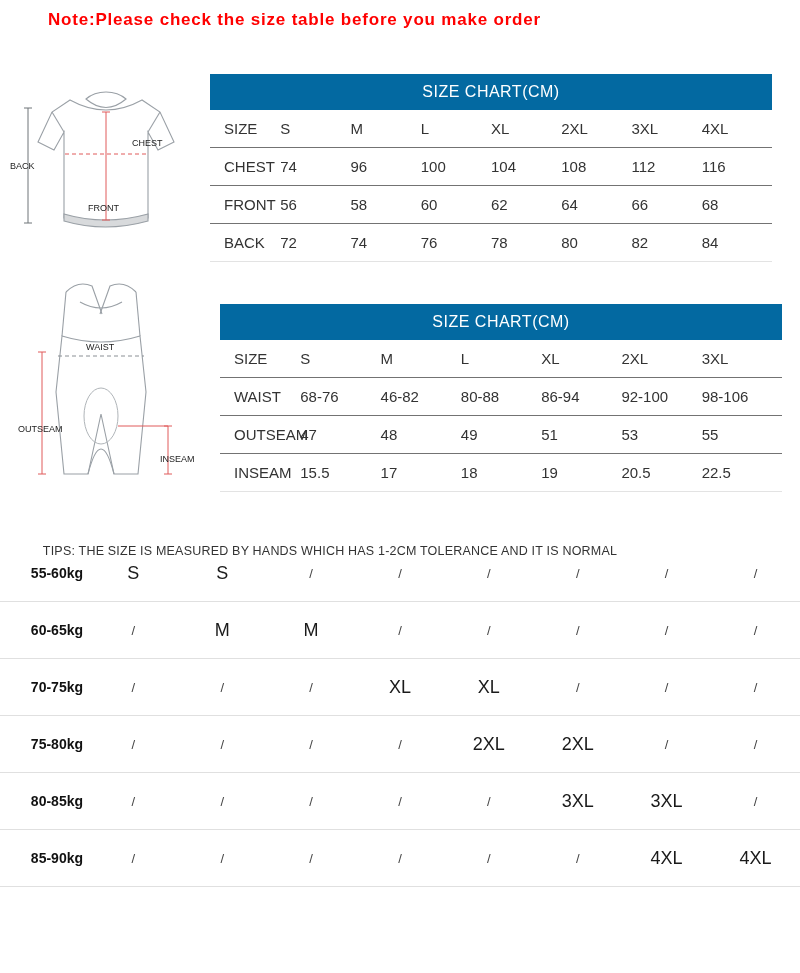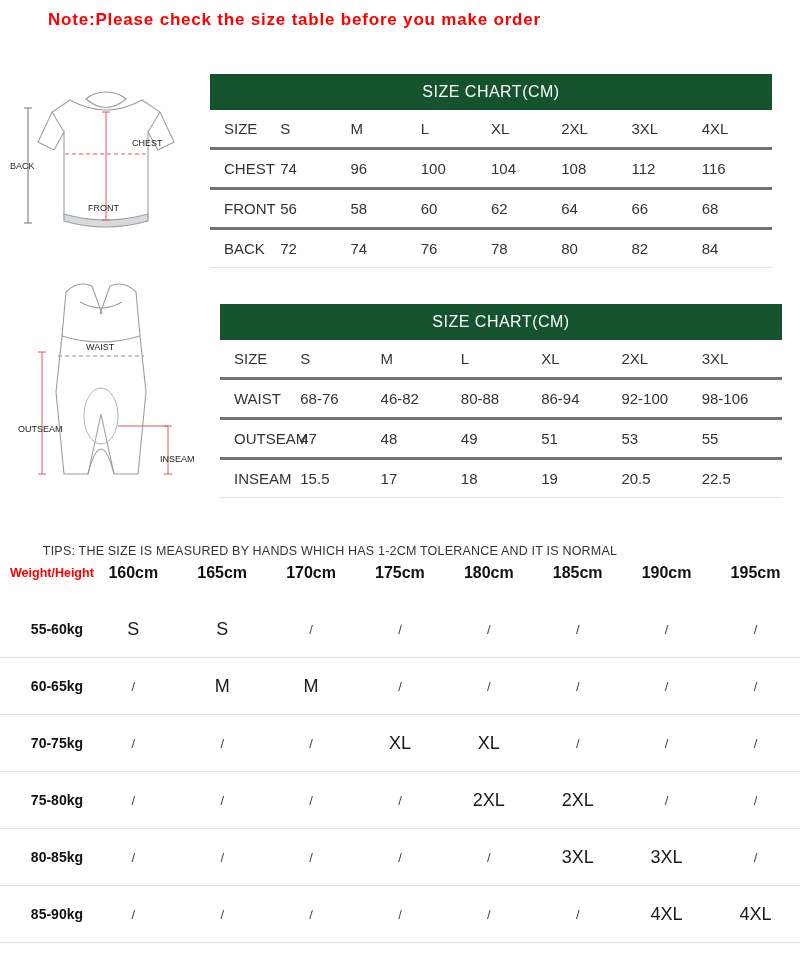--- a/index.html
+++ b/index.html
@@ -47,29 +47,29 @@
     top: 0;
     right: 0;
   }
 
   table.size {
     border-collapse: collapse;
     width: 100%;
     table-layout: fixed;
   }
   table.size caption {
-    background: #14532d;
+    background: #0369a1;
     color: #ffffff;
     font-size: 16px;
     letter-spacing: 0.5px;
     padding: 9px 0;
     text-align: center;
   }
   table.size td {
-    border-bottom: 3px solid #737373;
+    border-bottom: 1px solid #737373;
     font-size: 15px;
     padding: 10px 0 10px 0;
     color: #333;
     text-align: left;
   }
   table.size tr:last-child td { border-bottom: 1px solid #e3e3e3; }
   table.size td.lbl { padding-left: 14px; }
 
   #chart1-wrap { position: absolute; left: 0; top: 38px; width: 562px; }
   #chart2-wrap { position: absolute; left: 10px; top: 268px; width: 562px; }
@@ -307,31 +307,20 @@
         </tbody>
       </table>
     </div>
   </div>
 
   <div class="tips">TIPS: THE SIZE IS MEASURED BY HANDS WHICH HAS 1-2CM TOLERANCE AND IT IS NORMAL</div>
 </div>
 
 <table class="matrix">
   <tbody>
-    <tr>
-      <th class="corner">Weight/Height</th>
-      <th class="hcol">160cm</th>
-      <th class="hcol">165cm</th>
-      <th class="hcol">170cm</th>
-      <th class="hcol">175cm</th>
-      <th class="hcol">180cm</th>
-      <th class="hcol">185cm</th>
-      <th class="hcol">190cm</th>
-      <th class="hcol">195cm</th>
-    </tr>
 
     <tr>
       <td class="rowlbl">55-60kg</td>
       <td class="val">S</td>
       <td class="val">S</td>
       <td class="slash">/</td>
       <td class="slash">/</td>
       <td class="slash">/</td>
       <td class="slash">/</td>
       <td class="slash">/</td>

